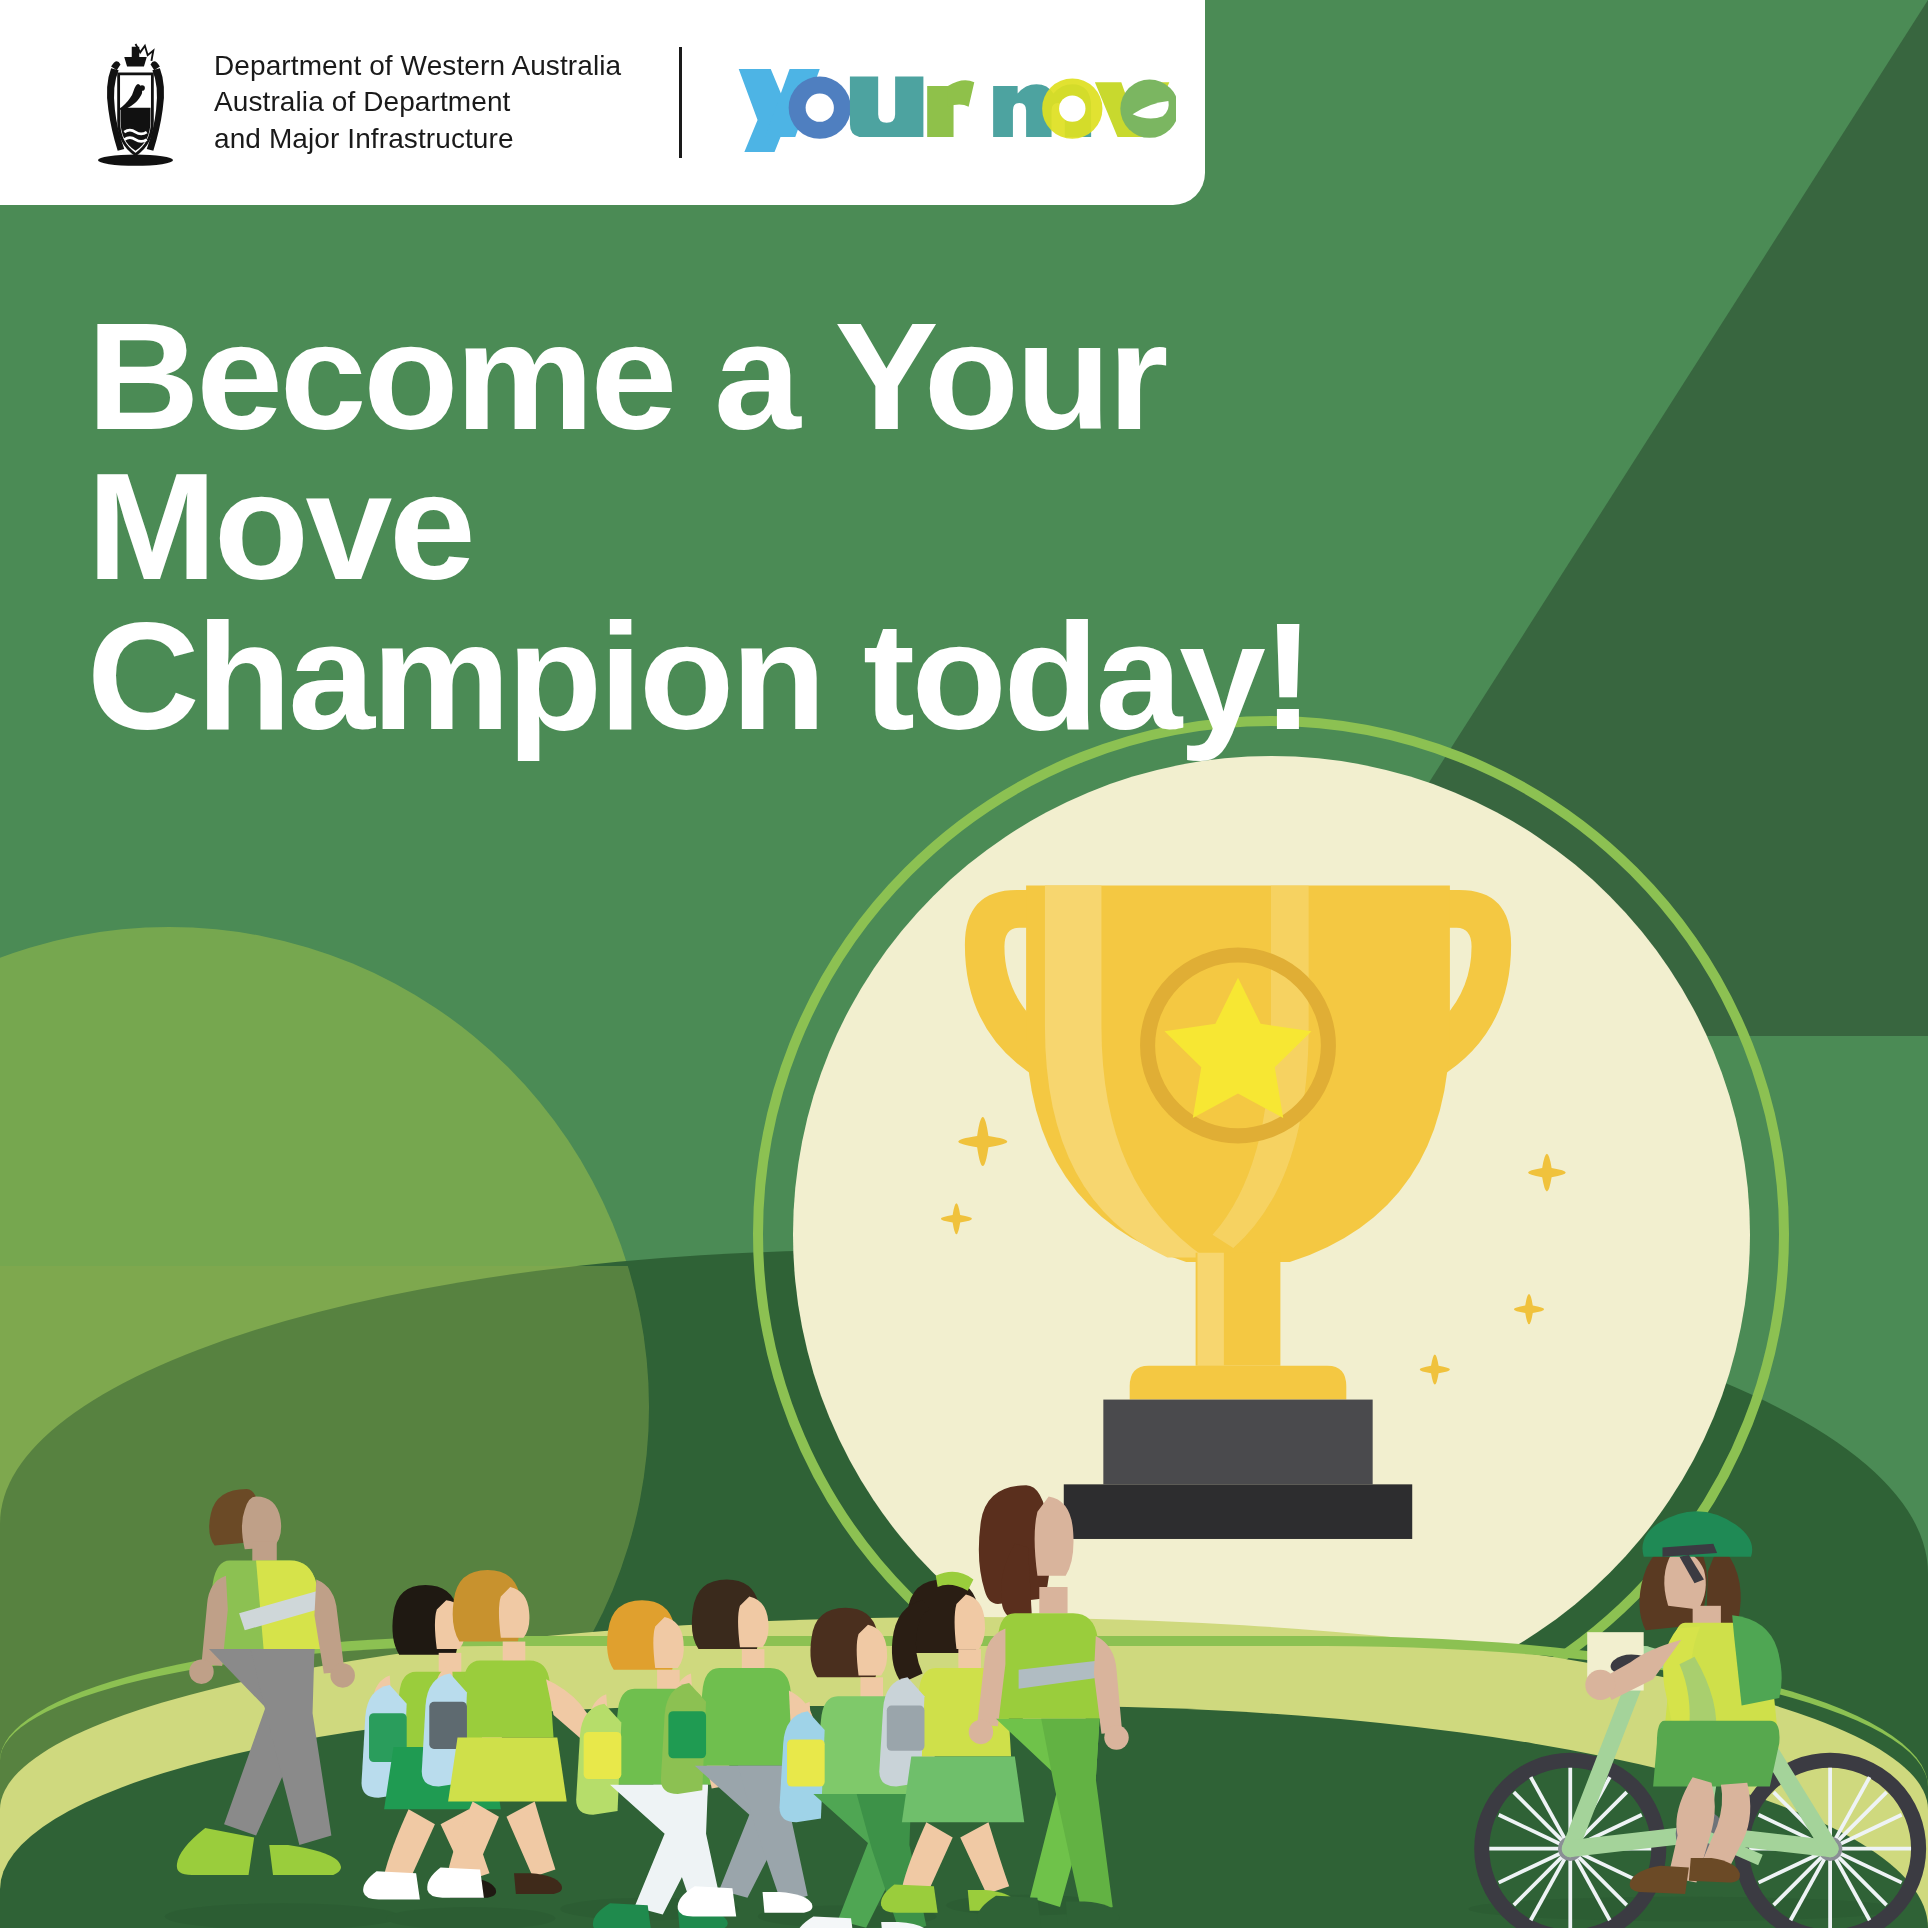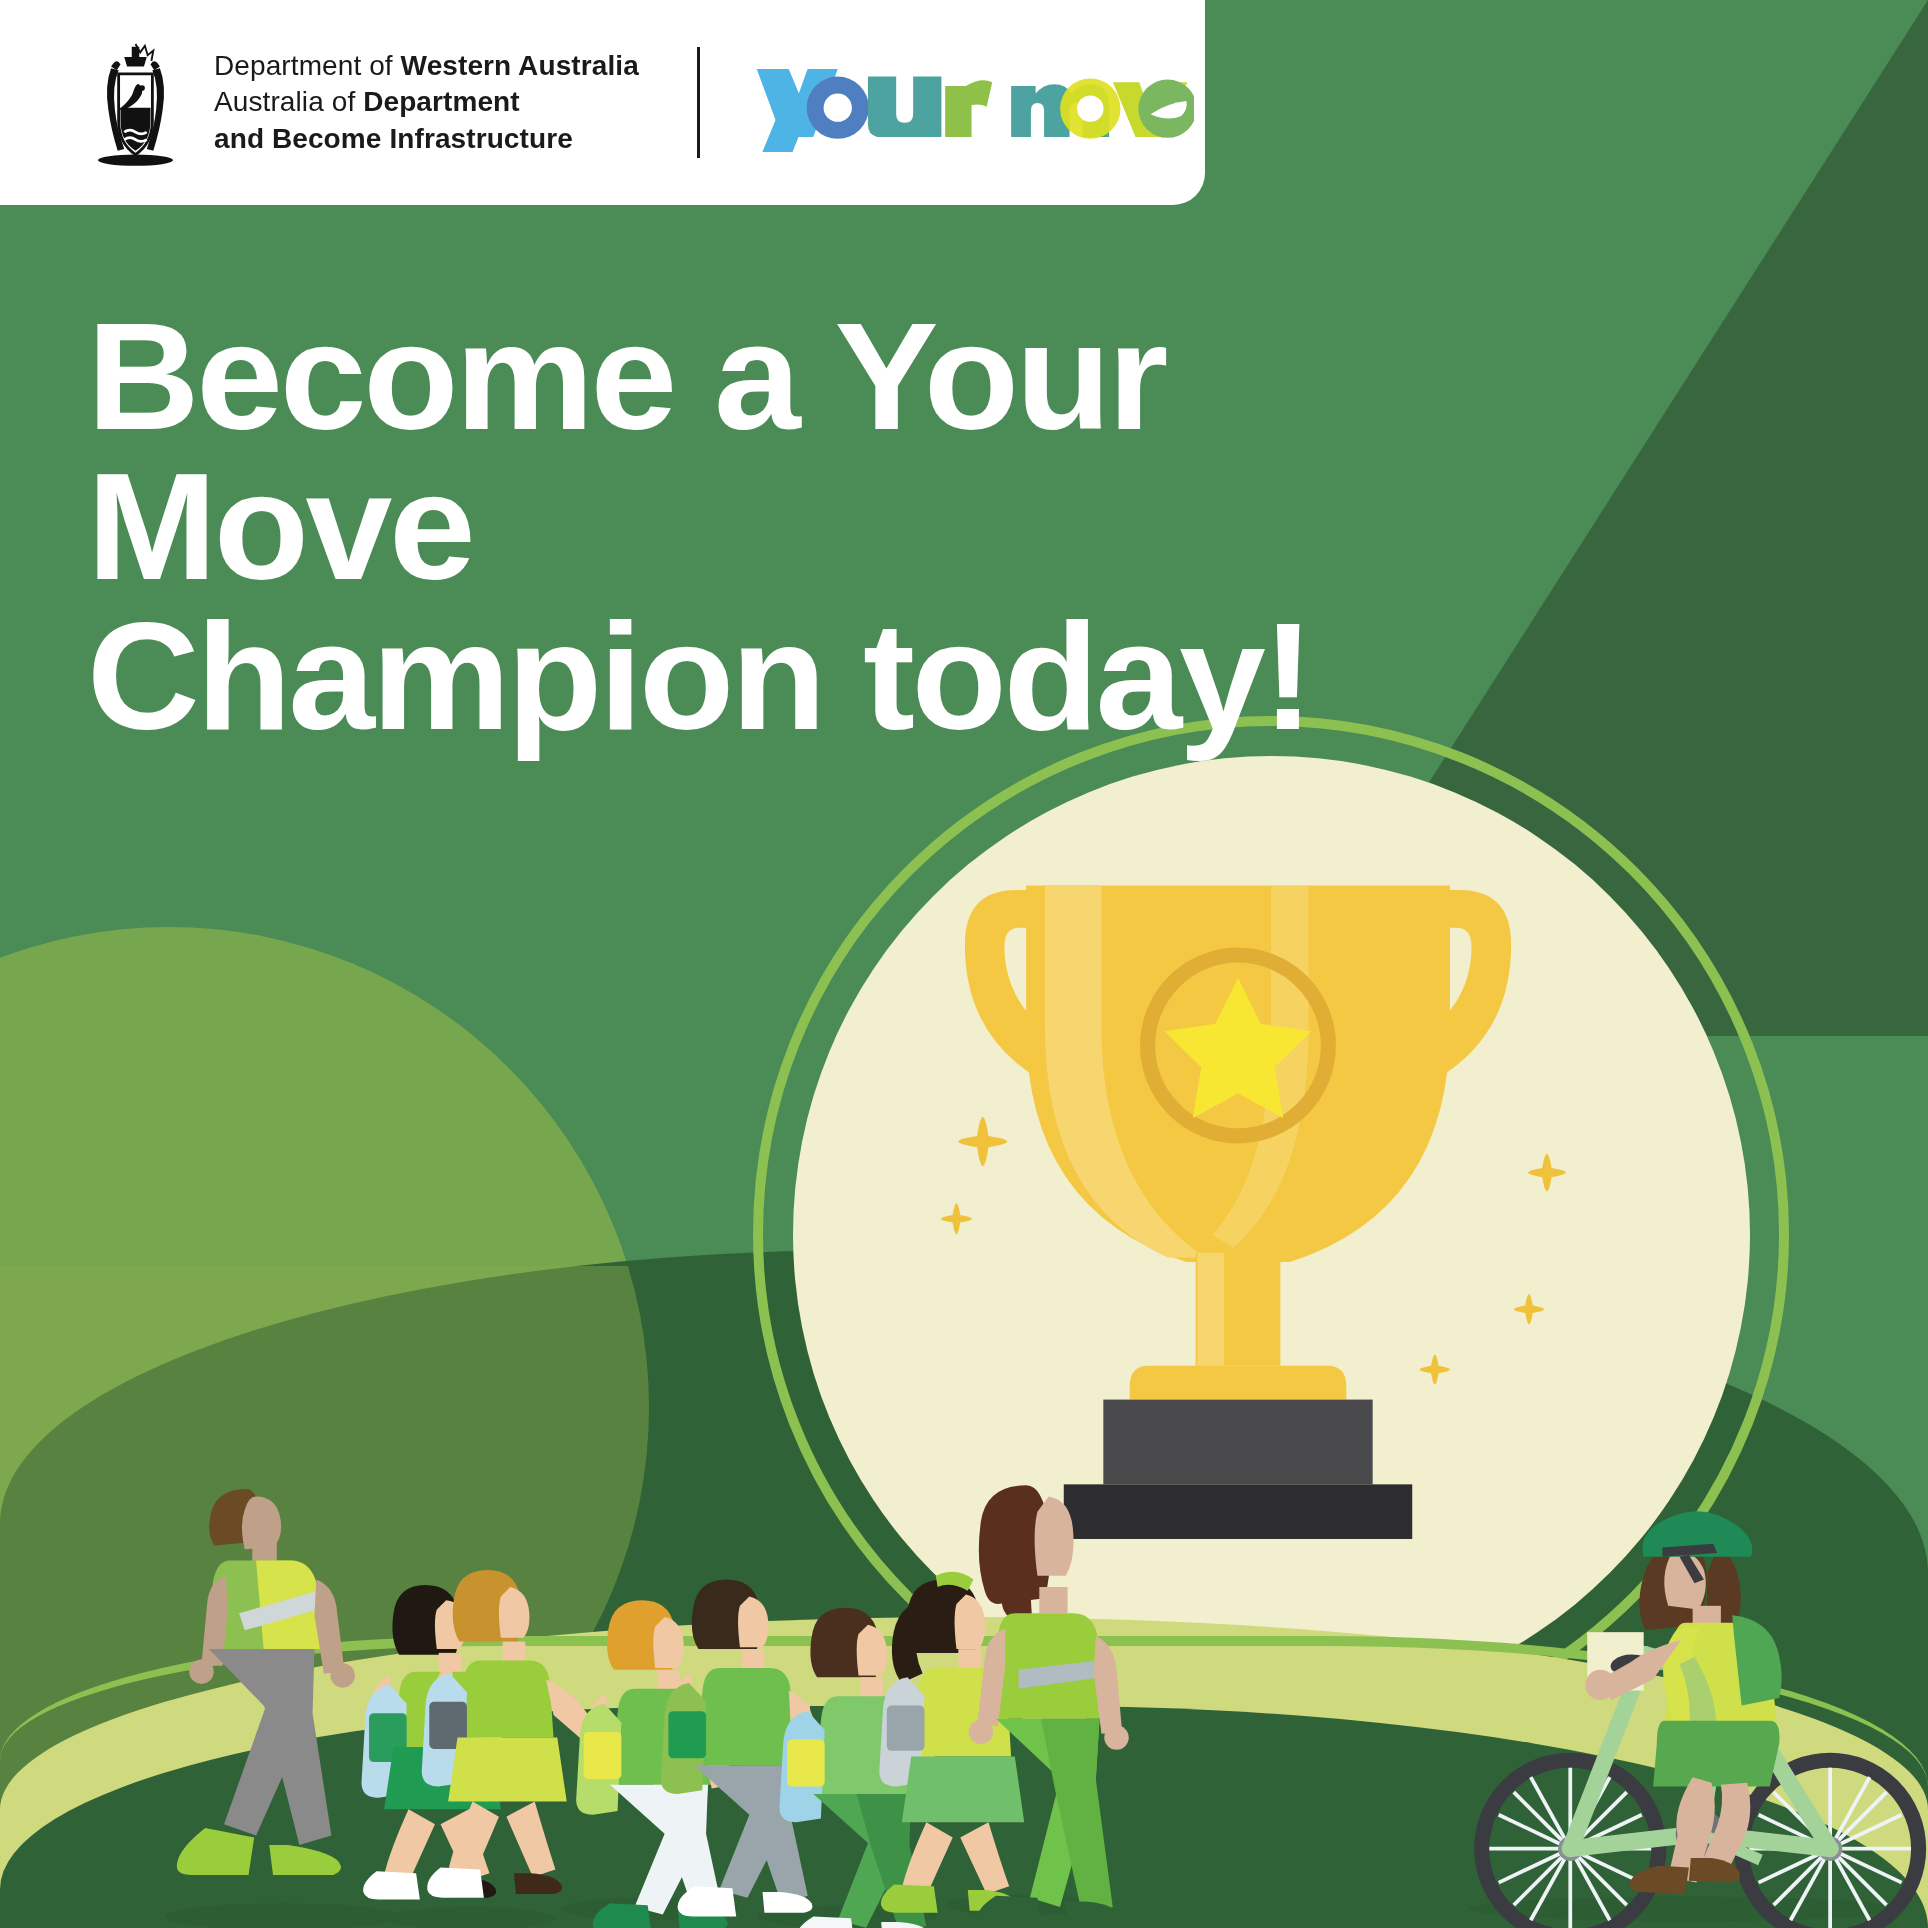--- a/index.html
+++ b/index.html
@@ -52,21 +52,21 @@
     display:flex;align-items:center;
     box-sizing:border-box;padding-left:83px;
     z-index:40;
   }
   .crest{width:105px;height:130px;flex:0 0 auto;}
   .gov-text{
     margin-left:26px;color:#1a1a1a;
     font-size:28px;line-height:1.30;letter-spacing:0.1px;
     white-space:nowrap;
   }
-  .gov-text b{font-weight:700;}
+  .gov-text b{font-weight:400;}
   .divider{
     width:2.8px;height:111px;background:#1a1a1a;
     margin:0 51px 0 58px;flex:0 0 auto;
   }
   .ym-logo{height:98px;width:443px;flex:0 0 auto;}
 
   
   .headline{
     position:absolute;left:87px;top:301px;
     width:1469px;
@@ -156,21 +156,21 @@
     </svg>
 
     <div class="gov-text">
       <div>
         <span>Department of </span><b>Western Australia</b>
       </div>
       <div>
         <span>Australia of </span><b>Department</b>
       </div>
       <div>
-        <b>and Become Infrastructure</b>
+        <b>and Major Infrastructure</b>
       </div>
     </div>
 
     <div class="divider"></div>
 
     <svg class="ym-logo" viewBox="0 0 470 104">
 
       <path d="M6 16 h34 l20 48 l-16 40 h-32 l14 -34z" fill="#4db4e5"></path>
       <path d="M60 16 h32 l-26 72 h-32z" fill="#4db4e5"></path>
       <circle cx="92" cy="57" r="33" fill="#4f7fc0"></circle>

